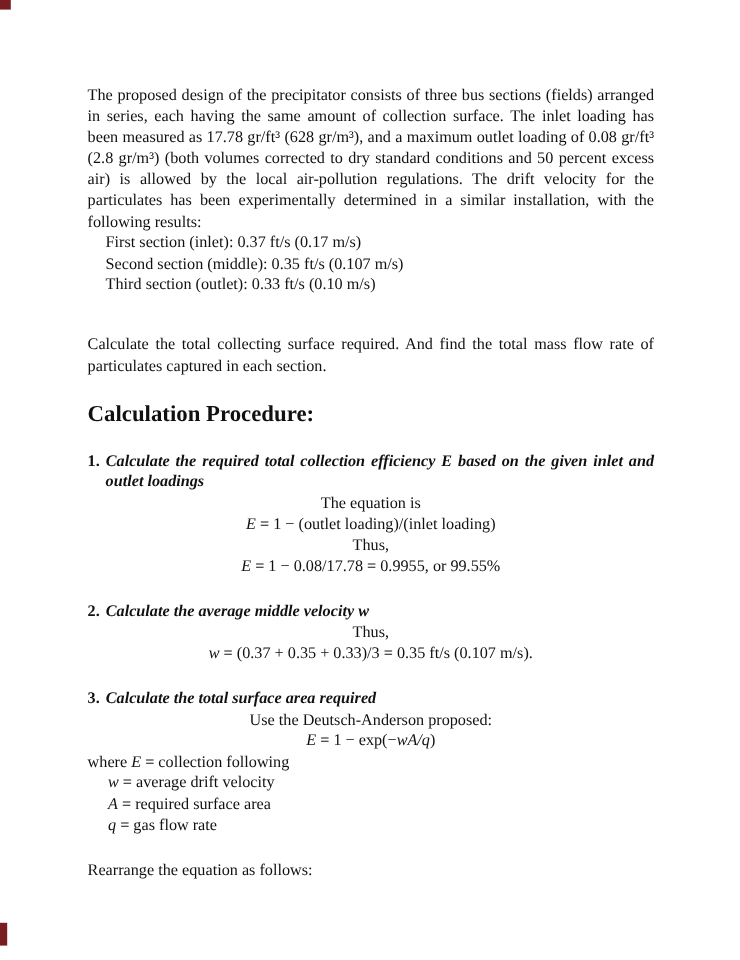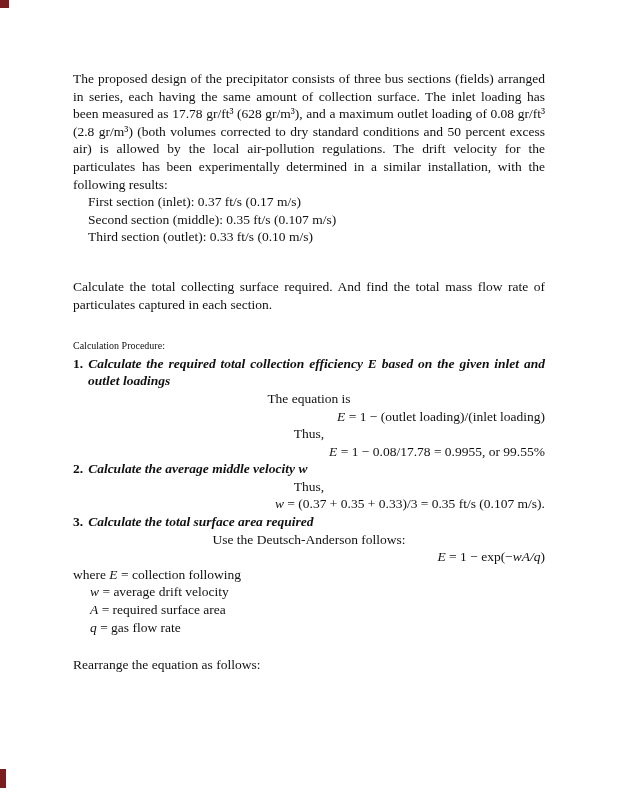--- a/index.html
+++ b/index.html
@@ -22,37 +22,37 @@
     position: absolute;
     left: 73px;
     top: 70px;
     width: 472px;
   }
   .just { text-align: justify; }
   .indent-list { padding-left: 15px; }
   .task { margin-top: 32px; }
   .proc {
     margin-top: 24px;
-    font-weight: normal;
-    font-size: 10px;
+    font-weight: bold;
+    font-size: 19px;
   }
-  .step { }
+  .step { margin-top: 20px; }
   .step-title {
     font-weight: bold;
     font-style: italic;
     padding-left: 15px;
     text-indent: -15px;
     text-align: justify;
   }
   .step-title .num {
     font-style: normal;
     margin-right: 5px;
   }
   .line { text-align: center; }
-  .eq { text-align: right; }
+  .eq { text-align: center; }
   .var { font-style: italic; }
   .where-list .where-line { padding-left: 17px; }
   .where-list .where-line.first { padding-left: 0; }
   .outro { margin-top: 20px; }
 </style>
 </head>
 <body>
 
 <div class="corner-mark top"></div>
 <div class="corner-mark bottom"></div>
@@ -80,21 +80,21 @@
   </div>
 
   <div class="step">
     <div class="step-title"><span class="num">2.</span><span>Calculate the average middle velocity w</span></div>
     <div class="line">Thus,</div>
     <div class="eq"><span class="var">w</span><span> = (0.37 + 0.35 + 0.33)/3 = 0.35 ft/s (0.107 m/s).</span></div>
   </div>
 
   <div class="step">
     <div class="step-title"><span class="num">3.</span><span>Calculate the total surface area required</span></div>
-    <div class="line">Use the Deutsch-Anderson follows:</div>
+    <div class="line">Use the Deutsch-Anderson proposed:</div>
     <div class="eq"><span class="var">E</span><span> = 1 − exp(−</span><span class="var">wA/q</span><span>)</span></div>
     <div class="where-list">
       <div class="where-line first"><span>where </span><span class="var">E</span><span> = collection following</span></div>
       <div class="where-line"><span class="var">w</span><span> = average drift velocity</span></div>
       <div class="where-line"><span class="var">A</span><span> = required surface area</span></div>
       <div class="where-line"><span class="var">q</span><span> = gas flow rate</span></div>
     </div>
   </div>
 
   <p class="outro">Rearrange the equation as follows:</p>

